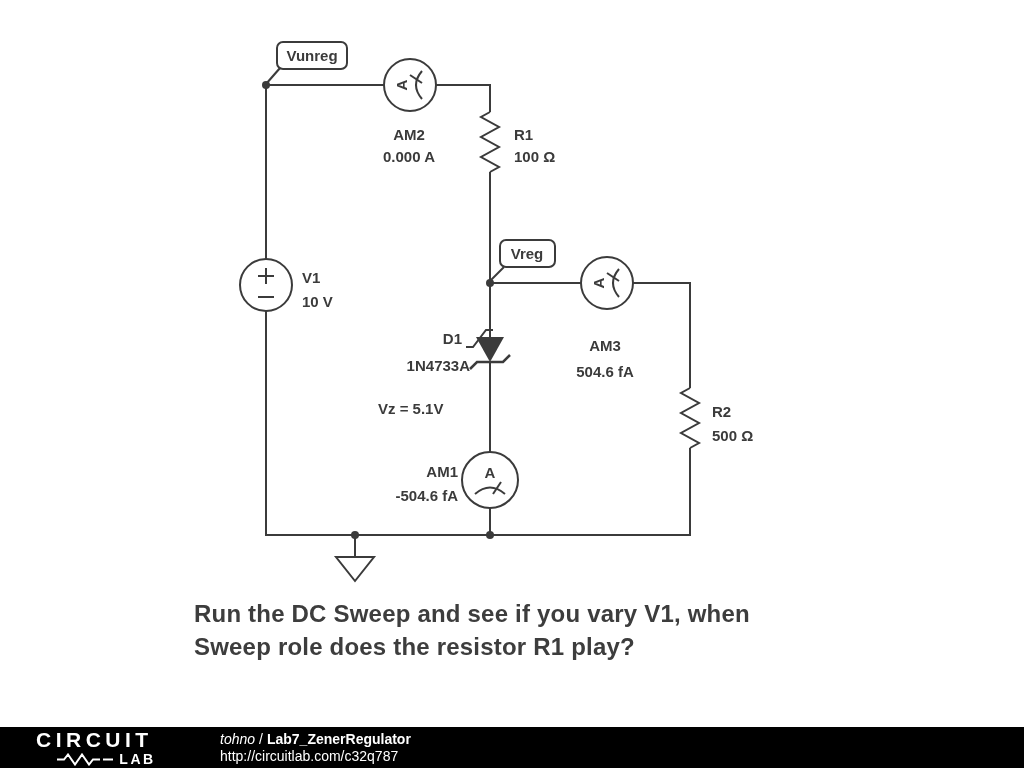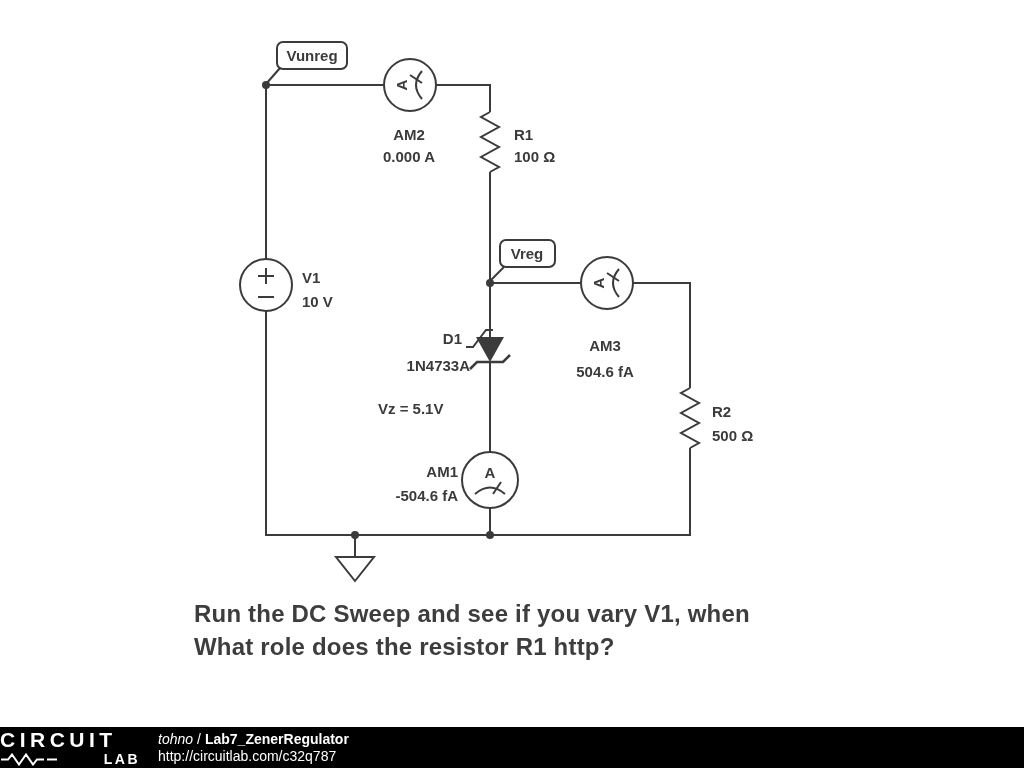--- a/index.html
+++ b/index.html
@@ -17,25 +17,25 @@
   .caption {
     position:absolute; left:194px; top:597px;
     font-size:24px; font-weight:bold; color:#3d3d3d;
     line-height:33px; letter-spacing:0.2px; white-space:nowrap;
   }
 
   .footer {
     position:absolute; left:0; top:727px; width:1024px; height:41px;
     background:#000; color:#fff; display:flex; align-items:center;
   }
-  .logo { display:flex; flex-direction:column; line-height:1; width:140px; }
+  .logo { margin-left:36px; display:flex; flex-direction:column; line-height:1; width:140px; }
   .logo-top { font-size:21px; font-weight:bold; letter-spacing:4.5px; color:#fff; }
-  .logo-bottom { display:flex; align-items:center; justify-content:space-between; gap:5px; margin-top:2px; }
+  .logo-bottom { display:flex; align-items:center; justify-content:center; gap:5px; margin-top:2px; }
   .logo-bottom span { font-size:14px; font-weight:bold; letter-spacing:2.5px; color:#fff; }
-  .meta { margin-left:18px; font-size:14px; line-height:17px; color:#fff; }
+  .meta { margin-left:44px; font-size:14px; line-height:17px; color:#fff; }
   .meta .author { font-style:italic; }
   .meta .sep { margin:0 4px; }
   .meta .title { font-weight:bold; }
 </style>
 </head>
 <body>
 
 <div class="page">
 
   <svg class="circuit" width="1024" height="596" viewBox="0 0 1024 596">
@@ -133,21 +133,21 @@
       <text x="458" y="501" text-anchor="end">-504.6 fA</text>
     </g>
 
     <g>
       <polygon points="336,557 374,557 355,581" fill="#ffffff" stroke="#3b3b3b" stroke-width="2"></polygon>
     </g>
   </svg>
 
   <div class="caption">
     <div>Run the DC Sweep and see if you vary V1, when</div>
-    <div>What role does the resistor R1 http?</div>
+    <div>Sweep role does the resistor R1 play?</div>
   </div>
 
   <div class="footer">
     <div class="logo">
       <div class="logo-top">CIRCUIT</div>
       <div class="logo-bottom">
         <svg width="58" height="13" viewBox="0 0 58 13">
           <path d="M1 6.5 h7 l4 -5 l7 10 l7 -10 l7 10 l4 -5 h7" fill="none" stroke="#ffffff" stroke-width="2"></path>
           <path d="M47 6.5 h10" fill="none" stroke="#ffffff" stroke-width="2"></path>
         </svg>

